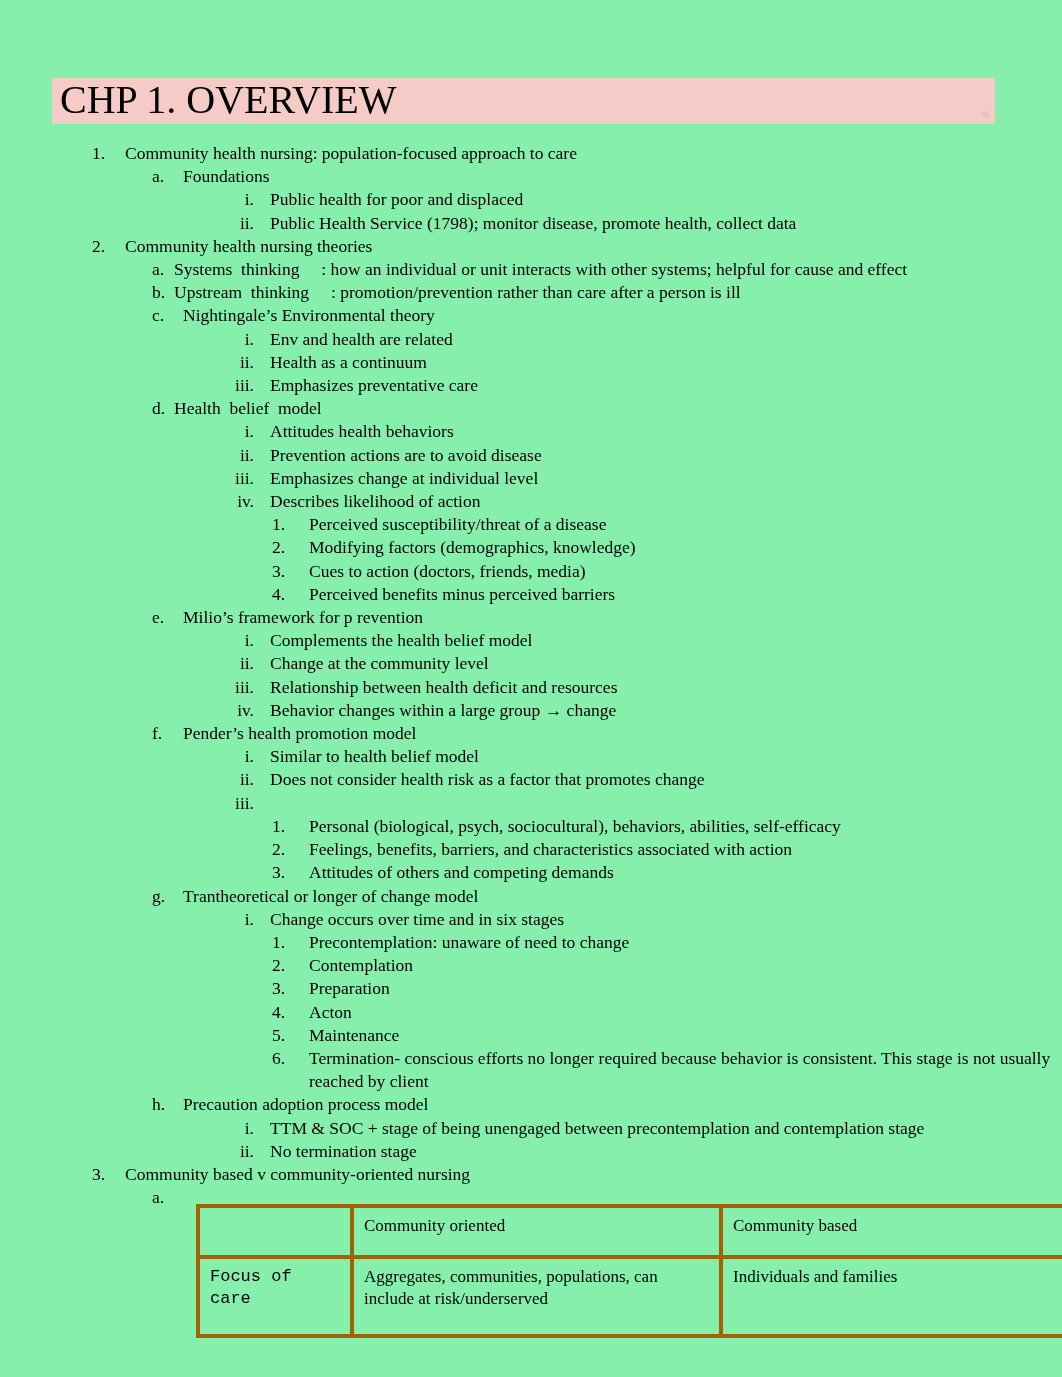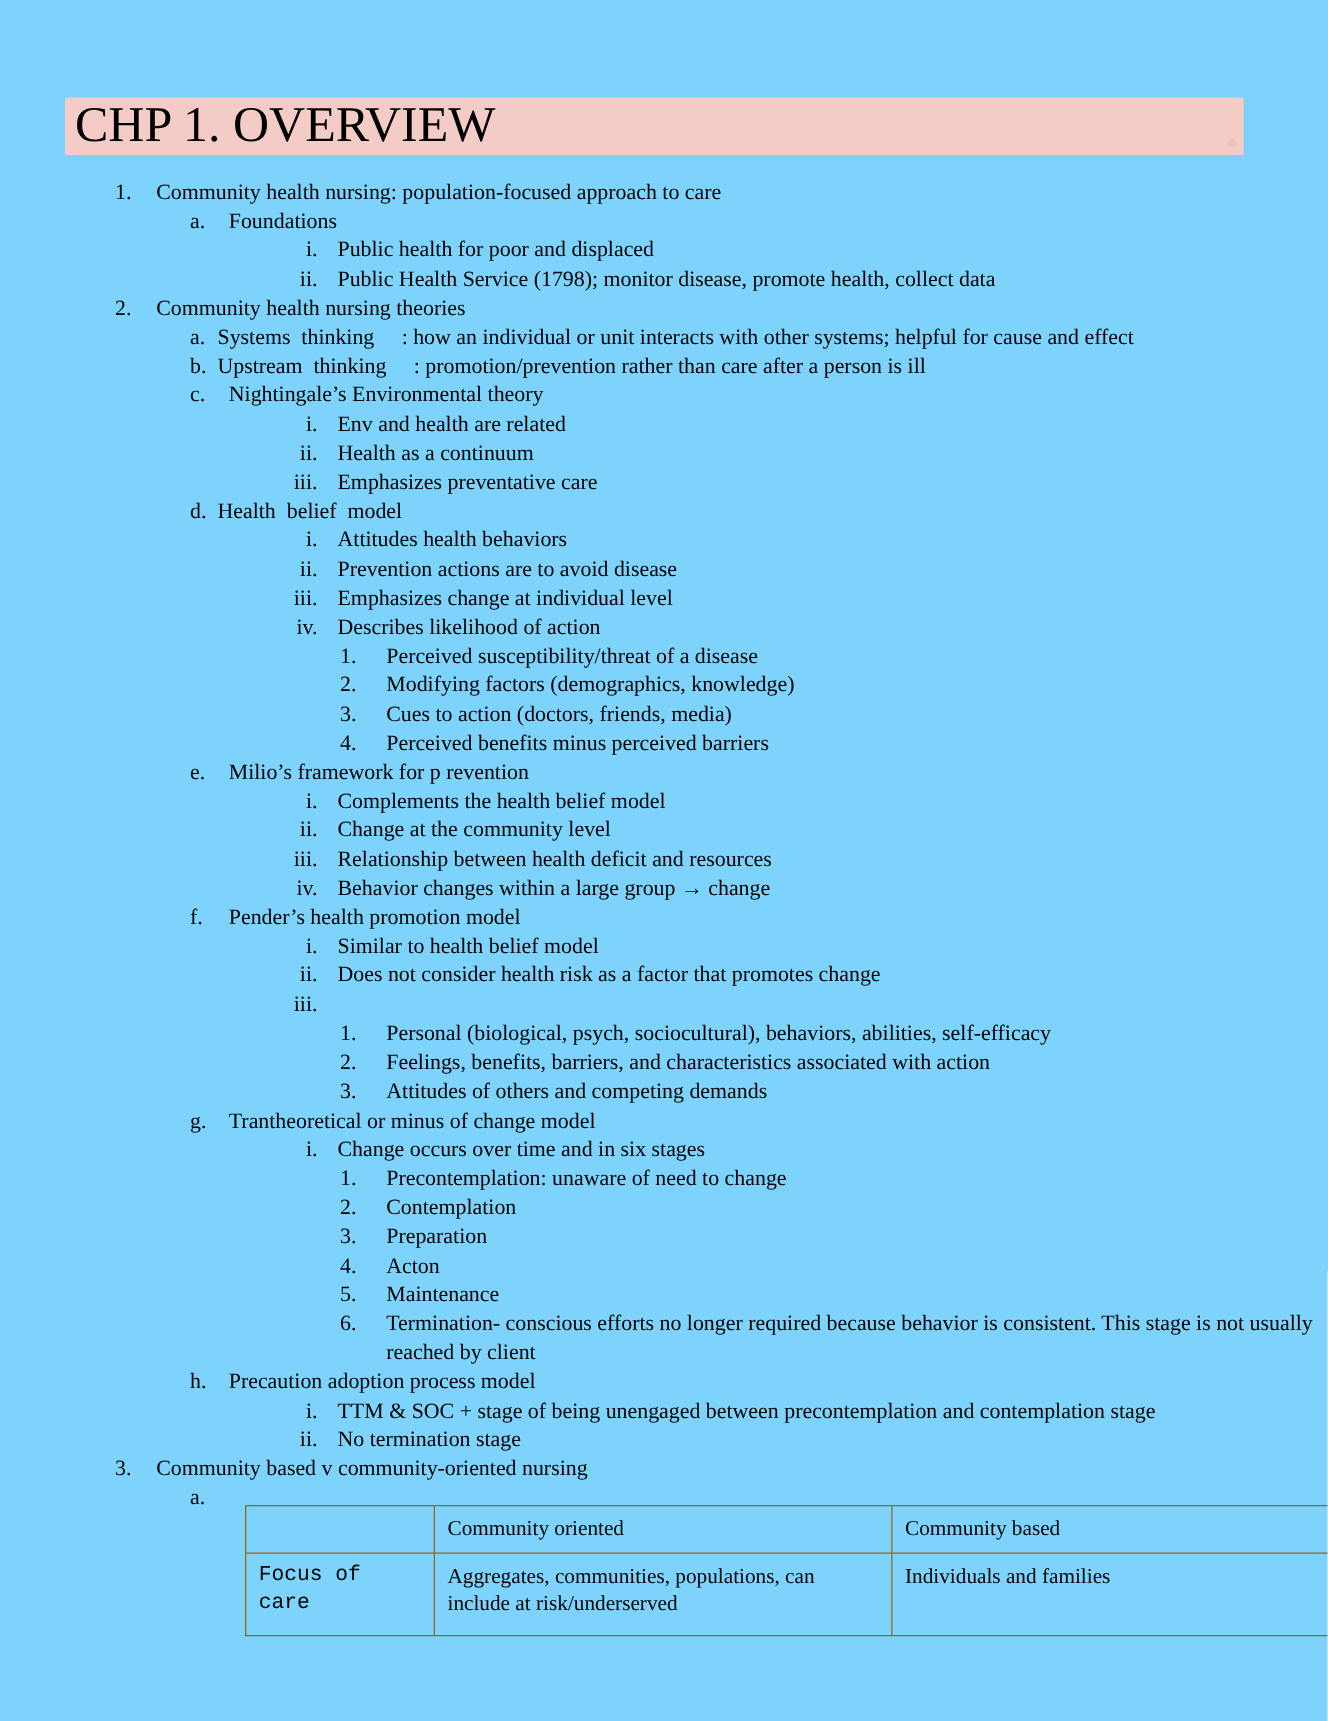--- a/index.html
+++ b/index.html
@@ -13,21 +13,21 @@
     position: relative;
     font-family: "Liberation Serif", "DejaVu Serif", serif;
     color: #000000;
     overflow: hidden;
   }
 
   .page {
     position: relative;
     width: 1062px;
     height: 1377px;
-    background: #7dd3fc;
+    background: #86efac;
   }
 
   
   .title-wrap {
     position: absolute;
     left: 0;
     top: 78px;
     width: 1062px;
     height: 56px;
   }
@@ -110,23 +110,23 @@
     width: 810px;
   }
   table.cmp {
     border-collapse: collapse;
     width: 810px;
     table-layout: fixed;
     font-size: 17px;
     line-height: 22px;
   }
   table.cmp td {
-    border: 1px solid #a16207;
+    border: 4px solid #a16207;
     vertical-align: top;
-    padding: 7px 10px 2px 10px;
+    padding: 7px 10px 12px 10px;
   }
   table.cmp td.c0 { width: 130px; font-family: Liberation Mono, monospace; }
   table.cmp td.c1 { width: 345px; }
   table.cmp td.c2 { width: 335px; }
 
   tr.hdr td { height: 28px; }
   tr.body td { height: 56px; }
   td.blank { color: transparent; }
 </style>
 </head>
@@ -166,21 +166,21 @@
       <div class="row lvl3"><span class="marker">ii.</span><span class="txt">Change at the community level</span></div>
       <div class="row lvl3"><span class="marker">iii.</span><span class="txt">Relationship between health deficit and resources</span></div>
       <div class="row lvl3"><span class="marker">iv.</span><span class="txt">Behavior changes within a large group → change</span></div>
       <div class="row lvl2"><span class="marker">f.</span><span class="txt">Pender’s health promotion model</span></div>
       <div class="row lvl3"><span class="marker">i.</span><span class="txt">Similar to health belief model</span></div>
       <div class="row lvl3"><span class="marker">ii.</span><span class="txt">Does not consider health risk as a factor that promotes change</span></div>
       <div class="row lvl3"><span class="marker">iii.</span></div>
       <div class="row lvl4"><span class="marker">1.</span><span class="txt">Personal (biological, psych, sociocultural), behaviors, abilities, self-efficacy</span></div>
       <div class="row lvl4"><span class="marker">2.</span><span class="txt">Feelings, benefits, barriers, and characteristics associated with action</span></div>
       <div class="row lvl4"><span class="marker">3.</span><span class="txt">Attitudes of others and competing demands</span></div>
-      <div class="row lvl2"><span class="marker">g.</span><span class="txt">Trantheoretical or minus of change model</span></div>
+      <div class="row lvl2"><span class="marker">g.</span><span class="txt">Trantheoretical or longer of change model</span></div>
       <div class="row lvl3"><span class="marker">i.</span><span class="txt">Change occurs over time and in six stages</span></div>
       <div class="row lvl4"><span class="marker">1.</span><span class="txt">Precontemplation: unaware of need to change</span></div>
       <div class="row lvl4"><span class="marker">2.</span><span class="txt">Contemplation</span></div>
       <div class="row lvl4"><span class="marker">3.</span><span class="txt">Preparation</span></div>
       <div class="row lvl4"><span class="marker">4.</span><span class="txt">Acton</span></div>
       <div class="row lvl4"><span class="marker">5.</span><span class="txt">Maintenance</span></div>
       <div class="row lvl4"><span class="marker">6.</span><span class="txt">Termination- conscious efforts no longer required because behavior is consistent. This stage is not usually reached by client</span></div>
       <div class="row lvl2"><span class="marker">h.</span><span class="txt">Precaution adoption process model</span></div>
       <div class="row lvl3"><span class="marker">i.</span><span class="txt">TTM &amp; SOC + stage of being unengaged between precontemplation and contemplation stage</span></div>
       <div class="row lvl3"><span class="marker">ii.</span><span class="txt">No termination stage</span></div>

